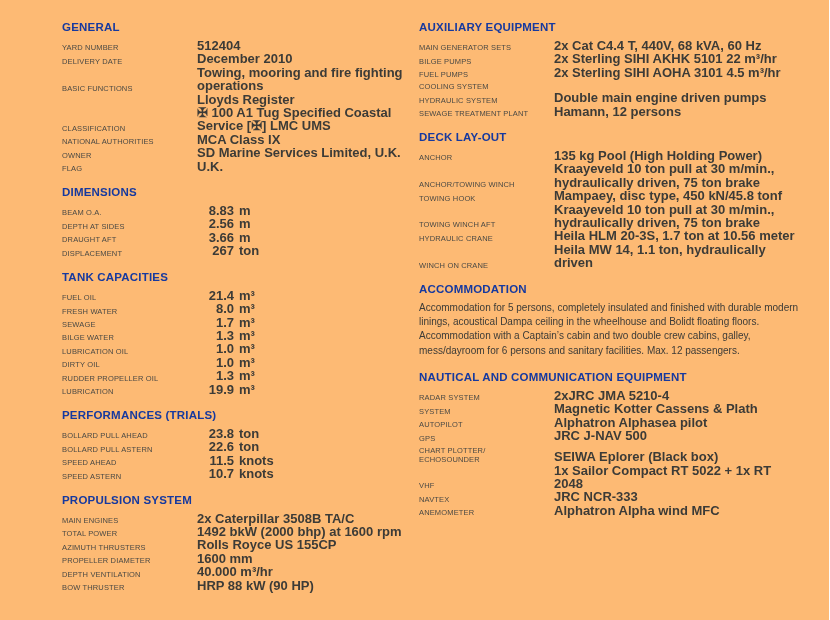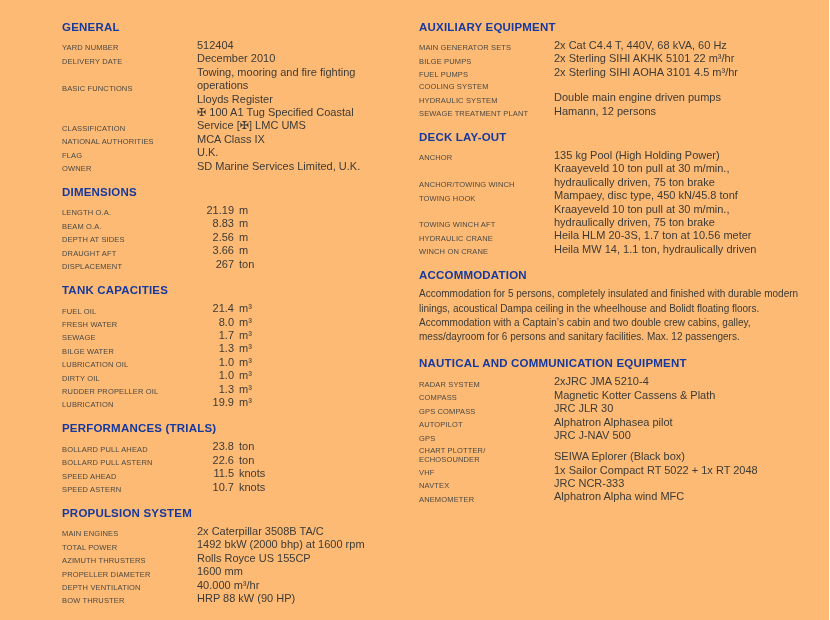--- a/index.html
+++ b/index.html
@@ -27,24 +27,25 @@
     flex:0 0 135px;
     font-size:7.5px;
     letter-spacing:0.15px;
     color:#4a4944;
     padding-top:3px;
     white-space:pre-line;
     line-height:9px;
   }
   .val{
     flex:1 1 auto;
-    font-size:11px;
+    font-size:13px;
     line-height:13.4px;
     color:#3c3b37;
     white-space:pre-line;
+    font-weight:bold;
   }
   .num{display:inline-block;width:37px;text-align:right;}
   .unit{display:inline-block;margin-left:5px;}
   .para{
     font-size:10px;
     line-height:14.3px;
     color:#3c3b37;
     margin:0;
   }
 </style>
@@ -74,35 +75,31 @@
         <span class="lbl">CLASSIFICATION</span>
         <span class="val">Lloyds Register
 ✠ 100 A1 Tug Specified Coastal
 Service [✠] LMC UMS</span>
       </div>
       <div class="row">
         <span class="lbl">NATIONAL AUTHORITIES</span>
         <span class="val">MCA Class IX</span>
       </div>
       <div class="row">
+        <span class="lbl">OWNER</span>
+        <span class="val">SD Marine Services Limited, U.K.</span>
+      </div>
+      <div class="row">
         <span class="lbl">FLAG</span>
         <span class="val">U.K.</span>
       </div>
-      <div class="row">
-        <span class="lbl">OWNER</span>
-        <span class="val">SD Marine Services Limited, U.K.</span>
-      </div>
     </div>
 
     <div class="sec">
       <h2 class="sec-title">DIMENSIONS</h2>
-      <div class="row">
-        <span class="lbl">LENGTH O.A.</span>
-        <span class="val"><span class="num">21.19</span><span class="unit">m</span></span>
-      </div>
       <div class="row">
         <span class="lbl">BEAM O.A.</span>
         <span class="val"><span class="num">8.83</span><span class="unit">m</span></span>
       </div>
       <div class="row">
         <span class="lbl">DEPTH AT SIDES</span>
         <span class="val"><span class="num">2.56</span><span class="unit">m</span></span>
       </div>
       <div class="row">
         <span class="lbl">DRAUGHT AFT</span>
@@ -264,26 +261,22 @@
       <p class="para">Accommodation for 5 persons, completely insulated and finished with durable modern linings, acoustical Dampa ceiling in the wheelhouse and Bolidt floating floors. Accommodation with a Captain’s cabin and two double crew cabins, galley, mess/dayroom for 6 persons and sanitary facilities. Max. 12 passengers.</p>
     </div>
 
     <div class="sec">
       <h2 class="sec-title">NAUTICAL AND COMMUNICATION EQUIPMENT</h2>
       <div class="row">
         <span class="lbl">RADAR SYSTEM</span>
         <span class="val">2xJRC JMA 5210-4</span>
       </div>
       <div class="row">
-        <span class="lbl">COMPASS</span>
+        <span class="lbl">SYSTEM</span>
         <span class="val">Magnetic Kotter Cassens &amp; Plath</span>
-      </div>
-      <div class="row">
-        <span class="lbl">GPS COMPASS</span>
-        <span class="val">JRC JLR 30</span>
       </div>
       <div class="row">
         <span class="lbl">AUTOPILOT</span>
         <span class="val">Alphatron Alphasea pilot</span>
       </div>
       <div class="row">
         <span class="lbl">GPS</span>
         <span class="val">JRC J-NAV 500</span>
       </div>
       <div class="row">

